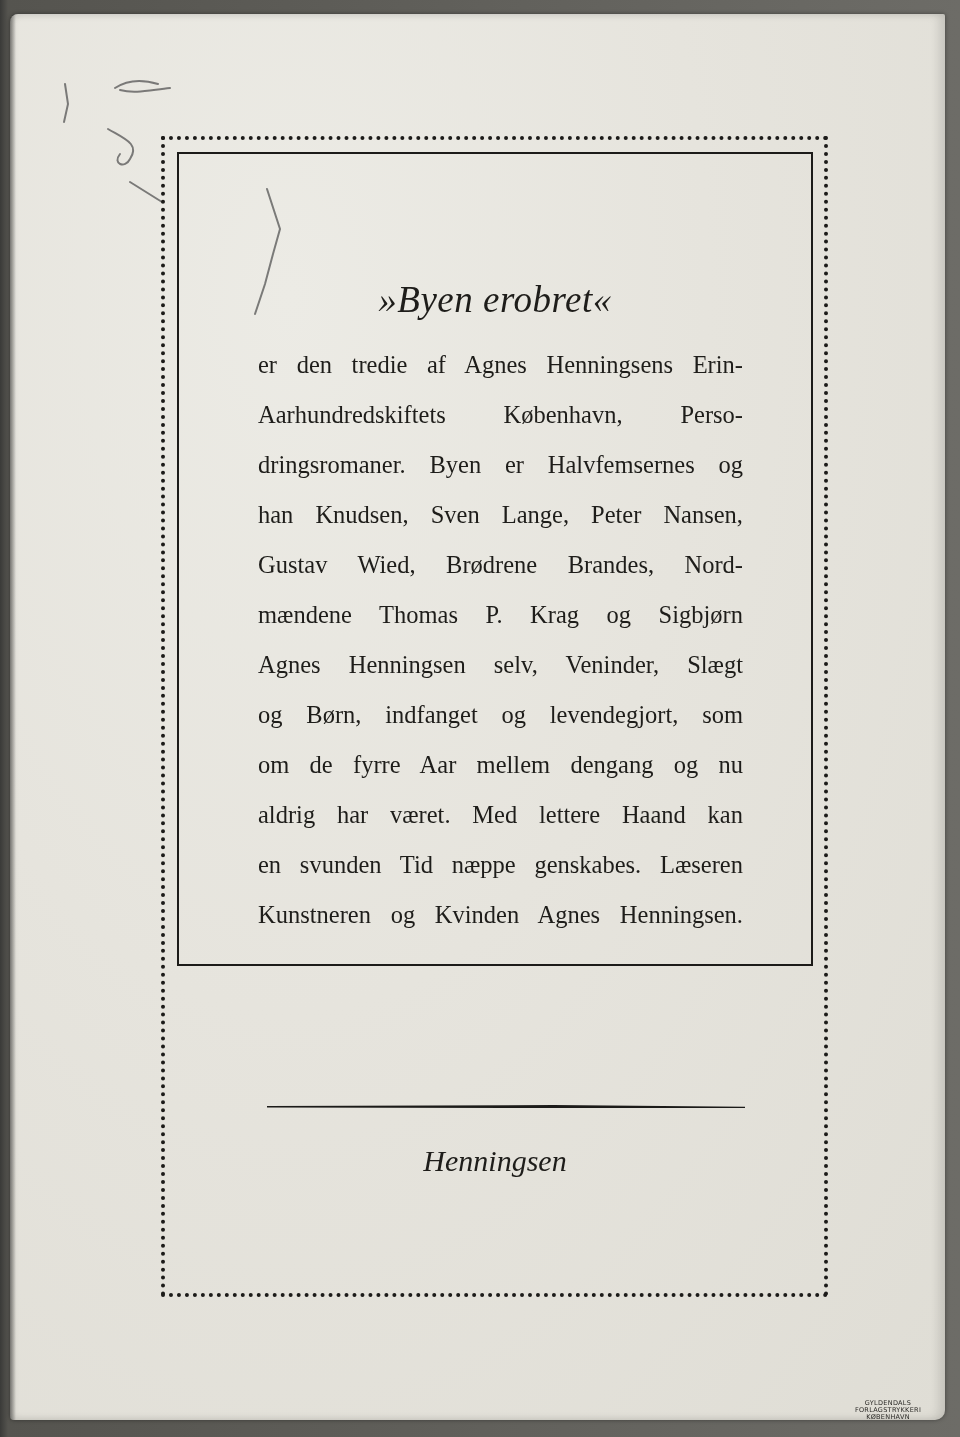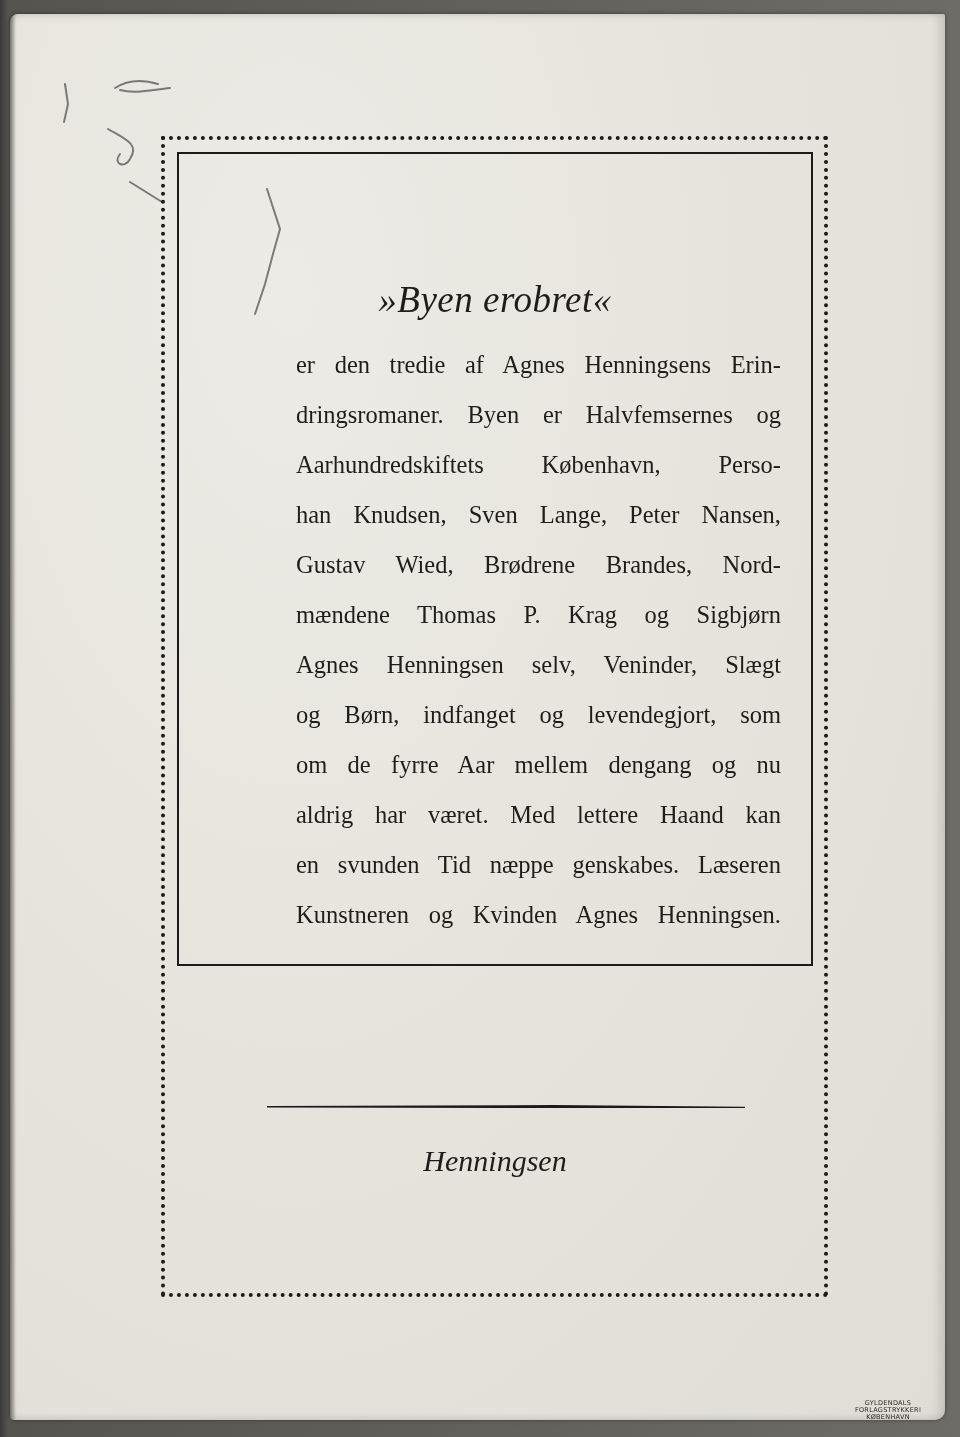--- a/index.html
+++ b/index.html
@@ -30,21 +30,21 @@
       border:2px solid #1c1b19;
       box-sizing:border-box;
     }
     .title {
       position:absolute; left:0; right:0; top:124px;
       text-align:center; font-style:italic; font-size:37px; color:#1e1d1a;
       letter-spacing:0.5px;
     }
     .body-text {
       position:absolute; left:79px; width:485px; top:186px;
-      font-size:24.5px; line-height:50px; color:#1e1d1a;margin-left:38px;
+      font-size:24.5px; line-height:50px; color:#1e1d1a;
     }
     .line {
       display:block; text-align:justify; text-align-last:justify; white-space:nowrap;
       height:50px;
     }
     .line.last { text-align-last:justify; }
     .rule {
       position:absolute; left:88px; width:478px; top:951px; height:3px;
       background: linear-gradient(180deg, #1c1b19, #1c1b19);
       clip-path: polygon(0 30%, 60% 0, 100% 60%, 100% 100%, 60% 100%, 0 80%);
@@ -77,22 +77,22 @@
   <svg class="pencil" style="left:215px;top:170px;" width="70" height="140" viewBox="0 0 70 140">
     <path d="M42 5 L55 45 L48 70 L40 100 L30 130"></path>
   </svg>
 
   <div class="dotted-frame"></div>
   <div class="solid-frame">
     <div class="title">»Byen erobret«</div>
 
     <div class="body-text">
       <span class="line">er den tredie af Agnes Henningsens Erin-</span>
+      <span class="line">Aarhundredskiftets København, Perso-</span>
       <span class="line">dringsromaner. Byen er Halvfemsernes og</span>
-      <span class="line">Aarhundredskiftets København, Perso-</span>
       <span class="line">han Knudsen, Sven Lange, Peter Nansen,</span>
       <span class="line">Gustav Wied, Brødrene Brandes, Nord-</span>
       <span class="line">mændene Thomas P. Krag og Sigbjørn</span>
       <span class="line">Agnes Henningsen selv, Veninder, Slægt</span>
       <span class="line">og Børn, indfanget og levendegjort, som</span>
       <span class="line">om de fyrre Aar mellem dengang og nu</span>
       <span class="line">aldrig har været. Med lettere Haand kan</span>
       <span class="line">en svunden Tid næppe genskabes. Læseren</span>
       <span class="line last">Kunstneren og Kvinden Agnes Henningsen.</span>
     </div>

